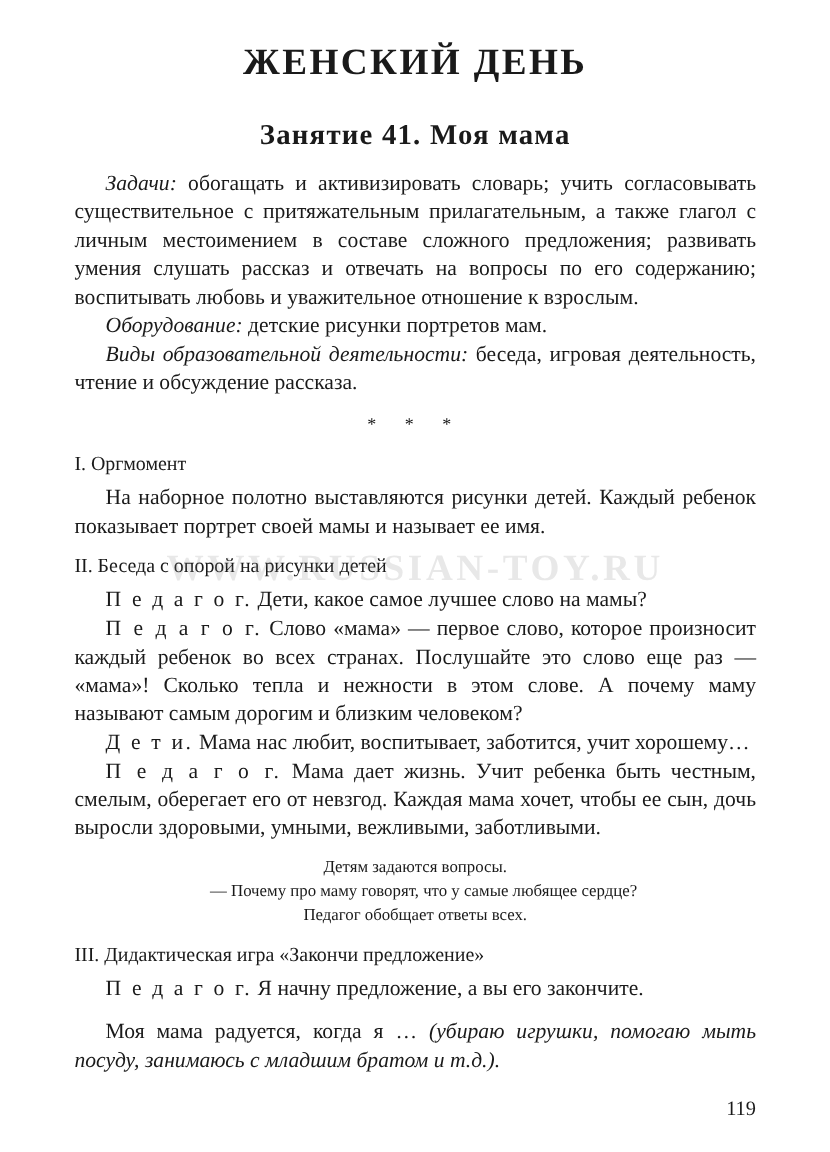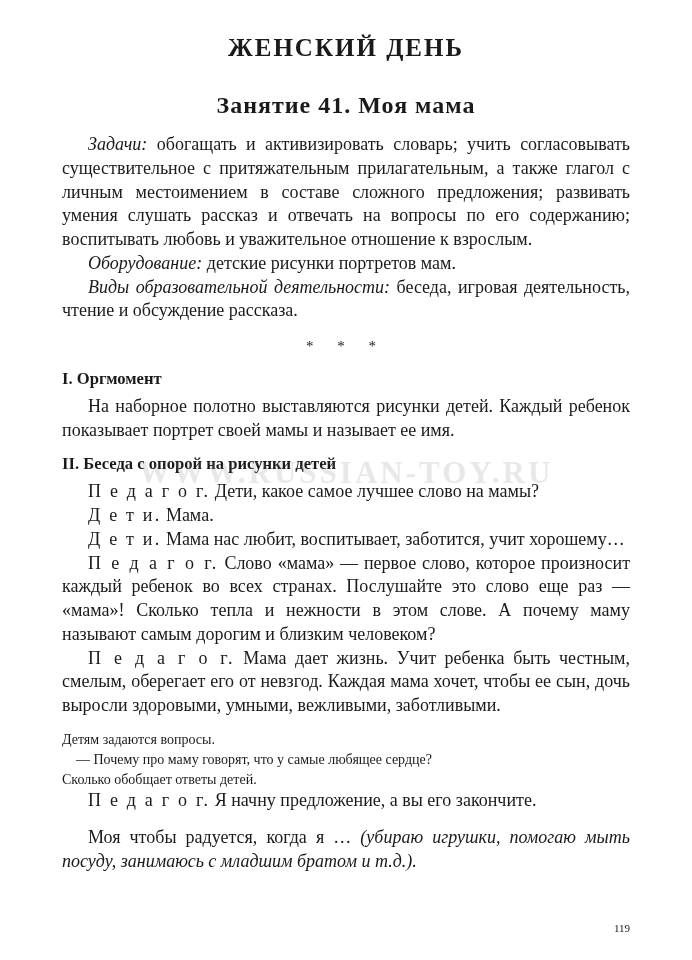--- a/index.html
+++ b/index.html
@@ -31,21 +31,21 @@
     font-family: "Liberation Serif", serif;
     font-size: 31px;
     letter-spacing: 3px;
     color: rgba(140,140,140,0.20);
     font-weight: bold;
     pointer-events: none;
     z-index: 5;
     white-space: nowrap;
   }
   h1.doc-title {
-    font-size: 25px;
+    font-size: 31px;
     font-weight: bold;
     text-align: center;
     letter-spacing: 2px;
     margin: 0 0 0 0;
     padding: 0;
     font-family: "Liberation Serif", serif;
   }
   h2.lesson-title {
     font-size: 24px;
     font-weight: bold;
@@ -66,48 +66,48 @@
   .ital { font-style: italic; }
   .stars {
     text-align: center;
     letter-spacing: 10px;
     font-size: 15px;
     margin: 14px 0 12px 0;
     text-indent: 0;
   }
   h3.section {
     font-size: 16.6px;
-    font-weight: bold;
+    font-weight: normal;
     margin: 12px 0 6px 0;
     text-indent: 0;
     font-family: "Liberation Serif", serif;
   }
   .sp-wide {
     letter-spacing: 2.2px;
   }
   .small-block {
     font-size: 14px;
     line-height: 1.36;
     margin-top: 12px;
   }
   .small-block p {
     font-size: 14px;
     text-indent: 0;
     line-height: 1.42;
-    text-align: left;
+    text-align: center;
   }
   .small-block p.q {
     text-indent: 14px;
   }
   .gap-m { margin-top: 13px; }
   .page-number {
     position: absolute;
     right: 62px;
     bottom: 26px;
-    font-size: 11px;
+    font-size: 17px;
     font-family: "Liberation Serif", serif;
   }
 </style>
 </head>
 <body>
 
 <div class="page">
 
   <div class="watermark">WWW.RUSSIAN-TOY.RU</div>
 
@@ -123,33 +123,33 @@
 
   <p class="stars">* * *</p>
 
   <h3 class="section">I. Оргмомент</h3>
   <p>На наборное полотно выставляются рисунки детей. Каждый ребенок показывает портрет своей мамы и называет ее имя.</p>
 
   <h3 class="section">II. Беседа с опорой на рисунки детей</h3>
 
   <p><span class="sp-wide">П е д а г о г.</span><span> Дети, какое самое лучшее слово на мамы?</span></p>
 
-  <p><span class="sp-wide">Д е т и.</span><span> Мама.</span></p>
+
+  <p><span class="sp-wide">П е д а г о г.</span><span> Слово «мама» — первое слово, которое произносит каждый ребенок во всех странах. Послушайте это слово еще раз — «мама»! Сколько тепла и нежности в этом слове. А почему маму называют самым дорогим и близким человеком?</span></p>
 
   <p><span class="sp-wide">Д е т и.</span><span> Мама нас любит, воспитывает, заботится, учит хорошему…</span></p>
-
-  <p><span class="sp-wide">П е д а г о г.</span><span> Слово «мама» — первое слово, которое произносит каждый ребенок во всех странах. Послушайте это слово еще раз — «мама»! Сколько тепла и нежности в этом слове. А почему маму называют самым дорогим и близким человеком?</span></p>
 
   <p><span class="sp-wide">П е д а г о г.</span><span> Мама дает жизнь. Учит ребенка быть честным, смелым, оберегает его от невзгод. Каждая мама хочет, чтобы ее сын, дочь выросли здоровыми, умными, вежливыми, заботливыми.</span></p>
 
   <div class="small-block">
     <p>Детям задаются вопросы.</p>
     <p class="q">— Почему про маму говорят, что у самые любящее сердце?</p>
-    <p>Сколько обобщает ответы детей.</p>
+    <p>Педагог обобщает ответы всех.</p>
   </div>
 
+  <h3 class="section gap-m">III. Дидактическая игра «Закончи предложение»</h3>
 
   <p><span class="sp-wide">П е д а г о г.</span><span> Я начну предложение, а вы его закончите.</span></p>
 
-  <p class="gap-m"><span>Моя чтобы радуется, когда я …</span><span class="ital"> (убираю игрушки, помогаю мыть посуду, занимаюсь с младшим братом и т.д.).</span></p>
+  <p class="gap-m"><span>Моя мама радуется, когда я …</span><span class="ital"> (убираю игрушки, помогаю мыть посуду, занимаюсь с младшим братом и т.д.).</span></p>
 
   <div class="page-number">119</div>
 </div>
 
 </body></html>

